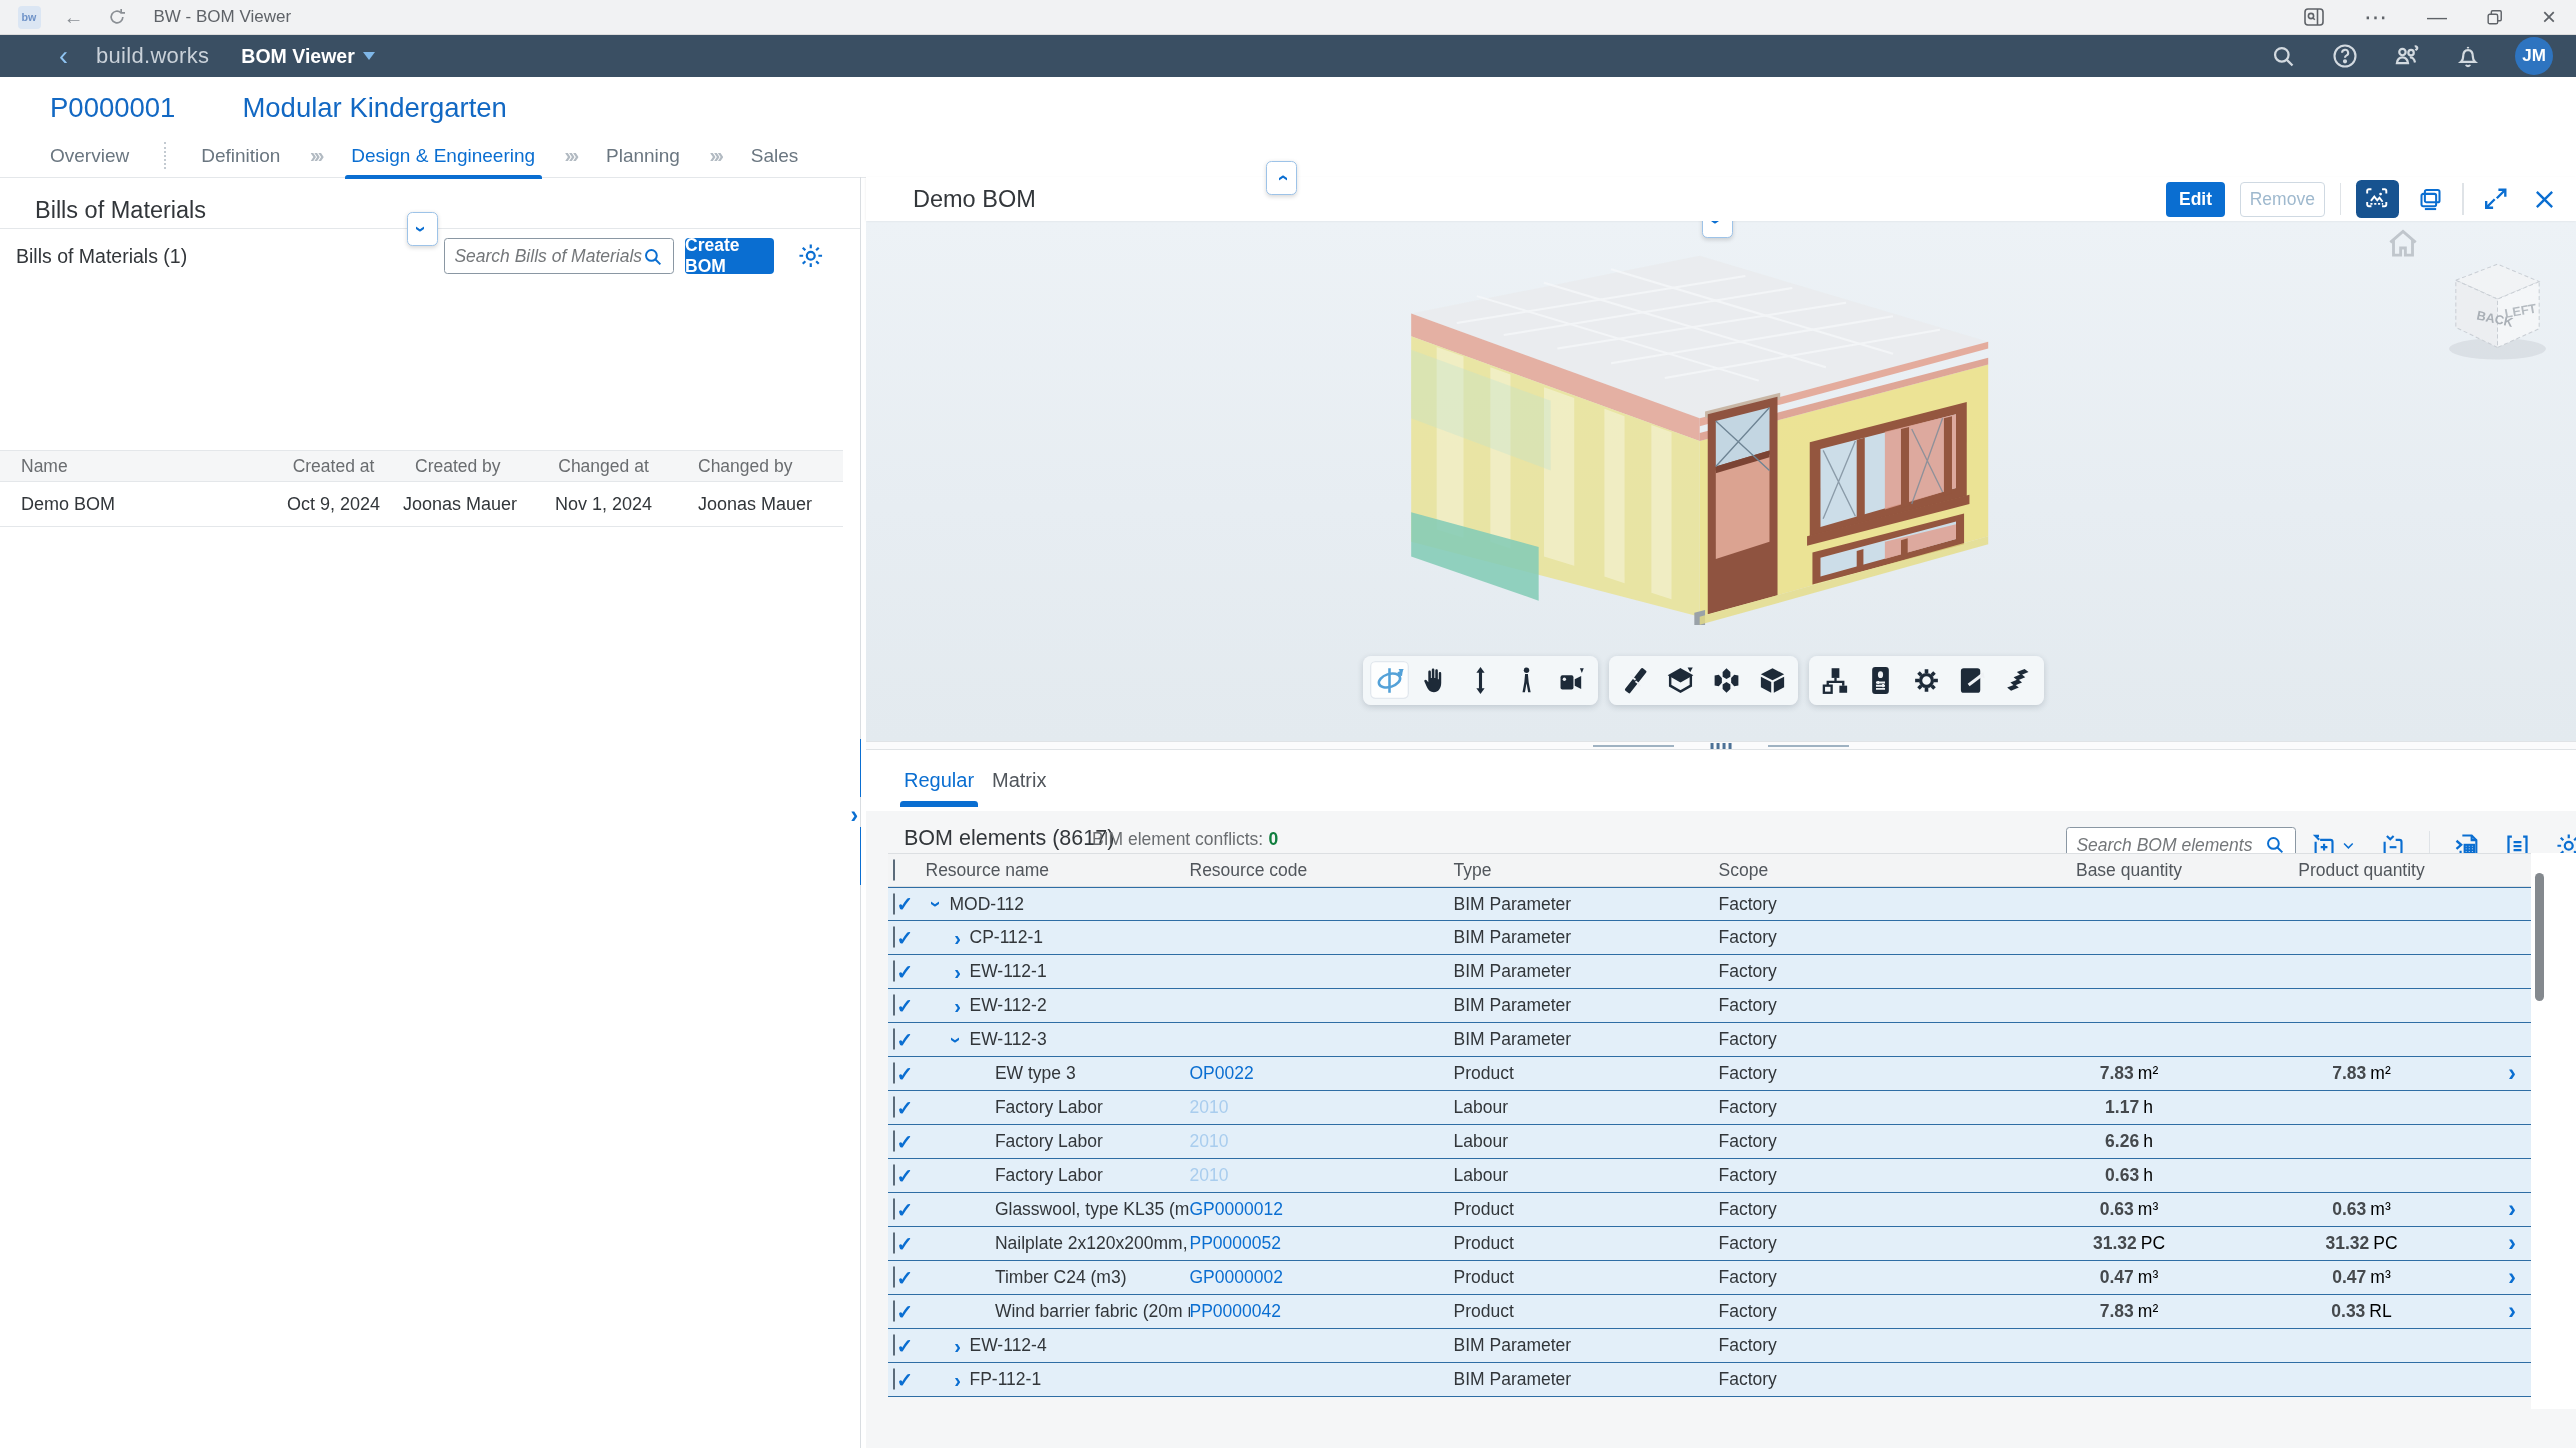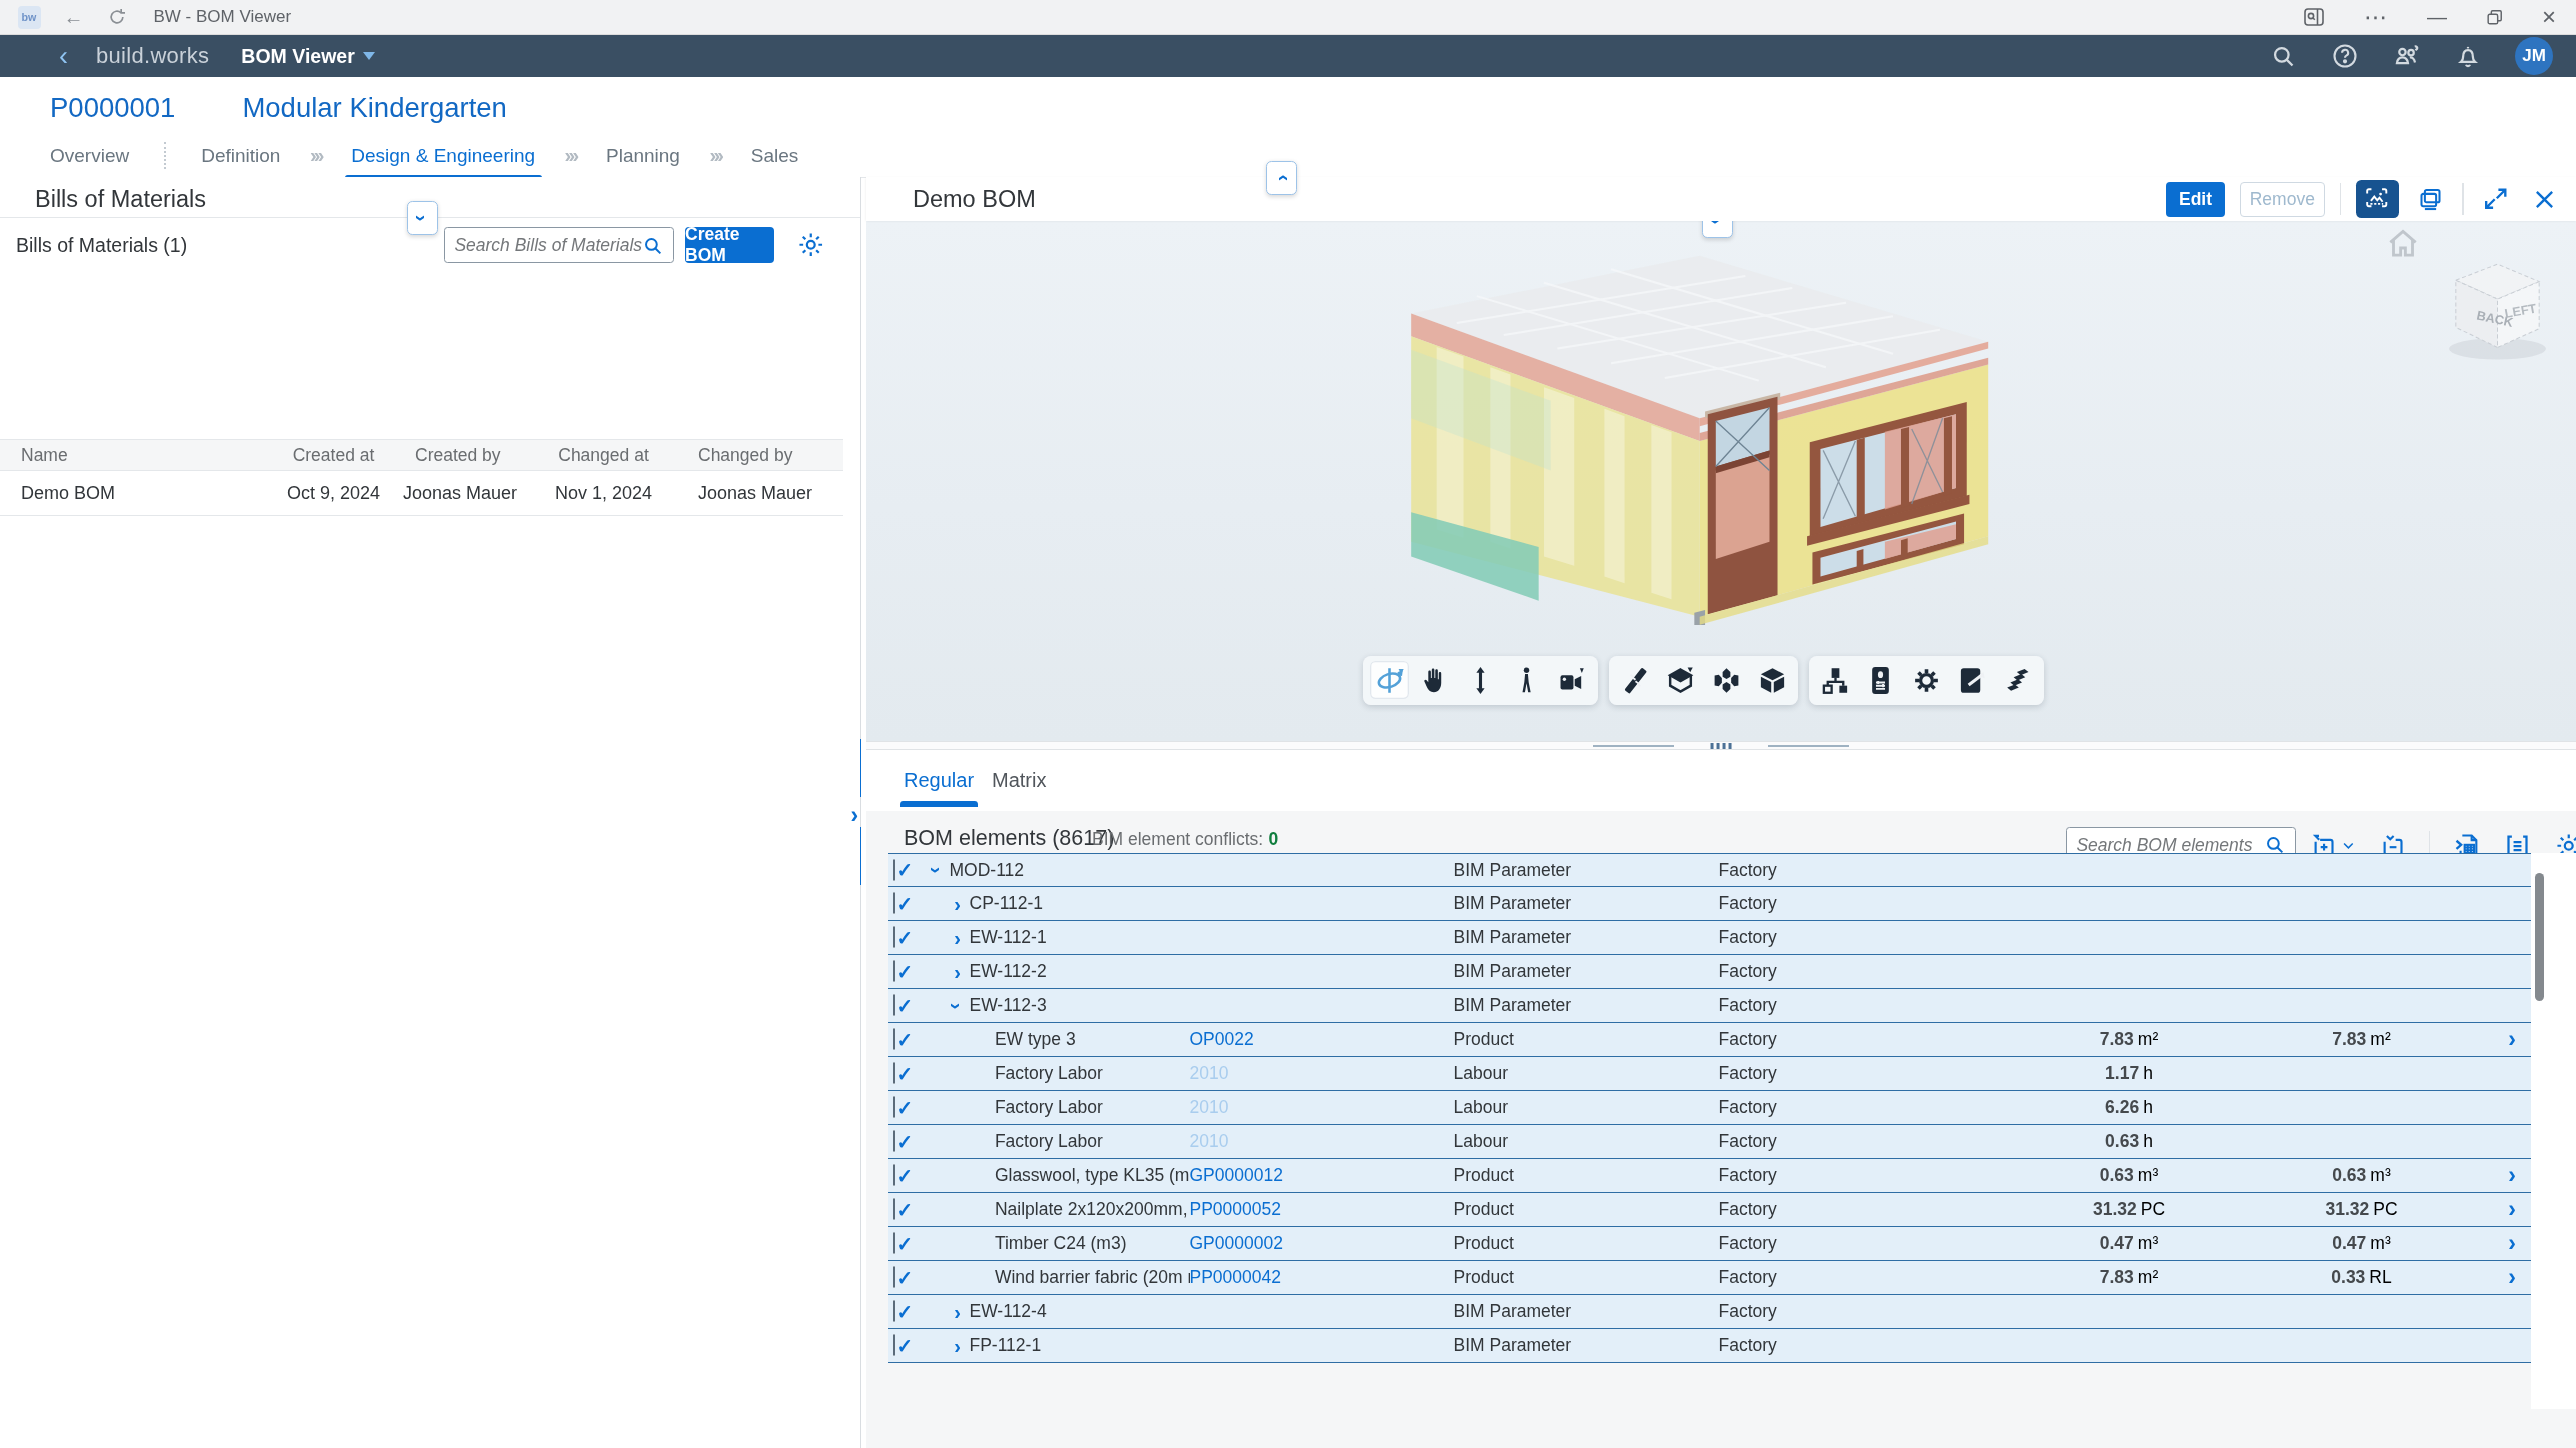--- a/index.html
+++ b/index.html
@@ -28,21 +28,21 @@
   .page-head { position:absolute; left:0; top:77px; width:2576px; height:101px; background:#fff; }
   .obj-title { position:absolute; left:50px; top:14.8px; display:flex; gap:67px; color:#1268c3; font-size:27.5px; }
   .tabbar { position:absolute; left:0; bottom:0; width:100%; height:44px; border-bottom:1.3px solid #e4e7ea; display:flex; align-items:center; padding-left:50px; }
   .tab { font-size:19px; color:#6a7680; margin-right:0; }
   .tab.active { color:#0a6ed1; position:relative; }
   .tab.active::after { content:""; position:absolute; left:-6.7px; right:-6.7px; bottom:-12.8px; height:4.7px; background:#0a6ed1; border-radius:2.7px 2.7px 0 0; }
   .tab-sep-dots { height:27px; border-left:2.7px dotted #c3cad1; margin:0 35px; }
   .tab-sep-chev { color:#b2bac2; font-size:20px; font-weight:bold; letter-spacing:-2.7px; margin:0 29.5px; }
 
   
-  .lpanel { position:absolute; left:0; top:177px; width:860px; bottom:0; background:#fff; }
+  .lpanel { position:absolute; left:0; top:188px; width:860px; bottom:0; background:#fff; }
   .vsplit { position:absolute; left:860px; top:177px; width:1.3px; bottom:0; background:#d9dde1; }
   .vsplit .seg { position:absolute; left:0; width:1.3px; background:#0a6ed1; }
   .vsplit .grip { position:absolute; left:-9.4px; top:625px; color:#0a6ed1; font-size:23px; font-weight:bold; background:transparent; }
   .rpanel { position:absolute; left:866px; top:177px; right:0; bottom:0; background:#fff; }
 
   .collapse-btn { position:absolute; width:31px; height:34px; background:#fff; border:1.3px solid #9dc3e8; border-radius:5.4px; color:#0a6ed1; display:flex; align-items:center; justify-content:center; box-shadow:0 1.3px 4px rgba(0,0,0,.15); z-index:5; }
   .collapse-btn .chv { font-size:20px; font-weight:bold; line-height:0; display:inline-block; }
   .rot90 { transform:rotate(90deg); }
   .rotm90 { transform:rotate(-90deg); }
 
@@ -566,20 +566,30 @@
           <span>
             <svg width="29.5" height="29.5" viewBox="0 0 24 24" fill="none" stroke="#0a6ed1" stroke-width="1.8">
                 <circle cx="12" cy="12" r="3.2"></circle>
                 <path d="M12 2.8v3M12 18.2v3M2.8 12h3M18.2 12h3M5.5 5.5l2.1 2.1M16.4 16.4l2.1 2.1M18.5 5.5l-2.1 2.1M7.6 16.4l-2.1 2.1"></path>
               </svg>
           </span>
         </div>
       </div>
 
       <div class="bom-table">
+        <div class="bt-grid bt-head">
+          <span><span class="cbx"></span></span>
+          <span>Resource name</span>
+          <span>Resource code</span>
+          <span>Type</span>
+          <span>Scope</span>
+          <span class="ra">Base quantity</span>
+          <span class="ra">Product quantity</span>
+          <span></span>
+        </div>
         <div id="bt-rows">
             <div class="bt-grid bt-row">
               <span><span class="cbx checked"></span></span>
               <span class="name-cell" style="padding-left: 0px;">
                 <span class="expander"><span class="rot90">›</span></span>
                 <span style="overflow: hidden; text-overflow: clip; white-space: nowrap;">MOD-112</span>
               </span>
               <span></span>
               <span>BIM Parameter</span>
               <span>Factory</span>

